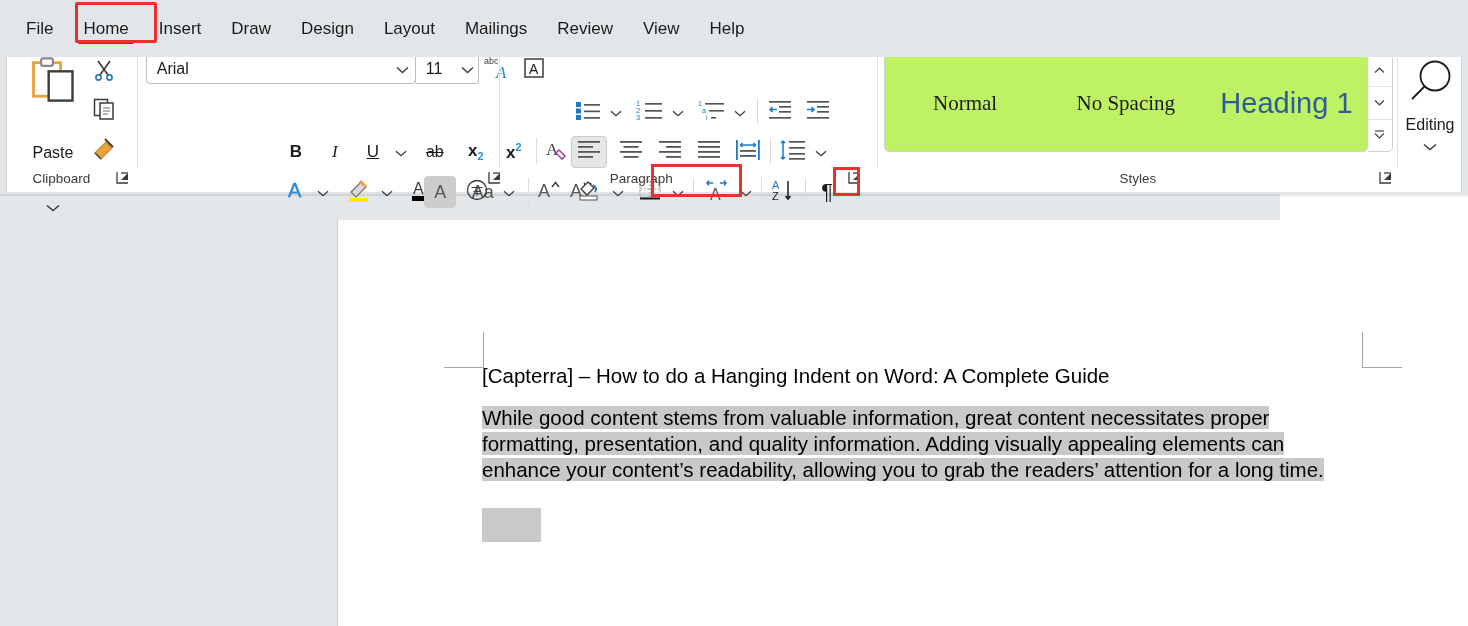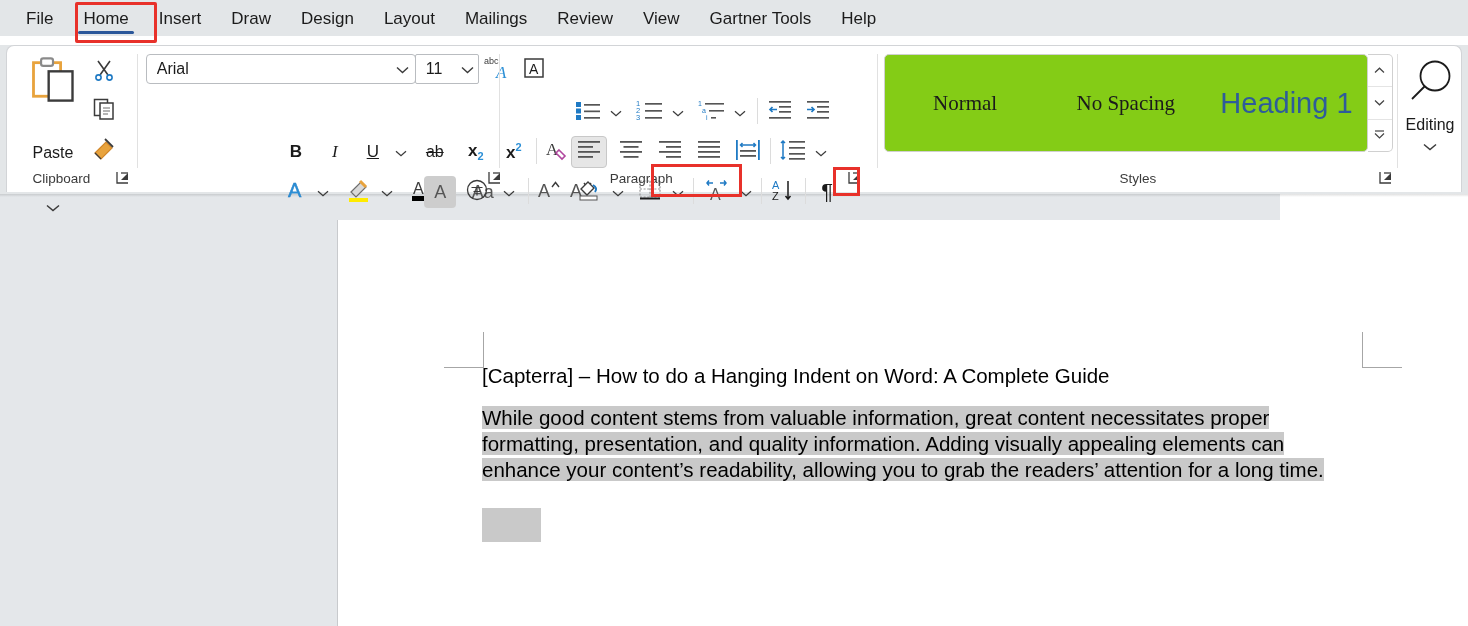--- a/index.html
+++ b/index.html
@@ -8,21 +8,21 @@
     width:1468px; height:626px;
     font-family:"Liberation Sans", sans-serif;
     background:#ffffff;
     overflow:hidden;
     position:relative;
     -webkit-font-smoothing: antialiased;
   }
 
   
   .tabbar{
-    position:absolute; left:0; top:0; width:1468px; height:36px;
+    position:absolute; left:0; top:0; width:1468px; height:57px;
     background:#e3e6e8;
     display:flex; align-items:center;
     padding-left:12px;
     z-index:5;
   }
   .tab{
     font-size:17px; color:#1b1b1b; line-height:1;
     padding:8px 14px; margin-right:2px;
     position:relative; white-space:nowrap; cursor:default;
     border-radius:4px;
@@ -109,21 +109,21 @@
   .pbtn{
     position:absolute; height:32px; display:flex; align-items:center; justify-content:center;
     cursor:pointer; border-radius:4px;
   }
   .pbtn.sel{ background:#e6e6e6; border:1px solid #c8c8c8; }
 
   
   .g-styles{ width:521px; }
   .gallery{
     position:absolute; left:6px; top:8px; width:484px; height:98px;
-    border:1px solid #d0d0d0; border-radius:5px; background:#84cc16;
+    border:1px solid #d0d0d0; border-radius:5px; background:#bef264;
     display:flex; align-items:center;
   }
   .style-item{
     flex:1; height:100%; display:flex; align-items:center; justify-content:center;
     cursor:pointer; white-space:nowrap;
   }
   .style-normal{ font-size:21px; color:#1b1b1b; font-family:"Liberation Serif", serif;}
   .style-nospacing{ font-size:21px; color:#1b1b1b; font-family:"Liberation Serif", serif;}
   .style-heading1{ font-size:29px; color:#2e5c9a; font-family:"Liberation Sans", sans-serif; font-weight:300;}
   .gal-scroll{
@@ -187,21 +187,20 @@
 <div class="tabbar">
   <div class="tab"><span>File</span></div>
   <div class="tab active"><span>Home</span><span class="underline"></span></div>
   <div class="tab"><span>Insert</span></div>
   <div class="tab"><span>Draw</span></div>
   <div class="tab"><span>Design</span></div>
   <div class="tab"><span>Layout</span></div>
   <div class="tab"><span>Mailings</span></div>
   <div class="tab"><span>Review</span></div>
   <div class="tab"><span>View</span></div>
-  <div class="tab"><span>Gartner Tools</span></div>
   <div class="tab"><span>Help</span></div>
 </div>
 <div class="tab-hl"></div>
 
 <div class="ribbon-wrap">
 <div class="ribbon">
 
   <div class="group g-clipboard">
     <div class="paste-btn">
       <span>

